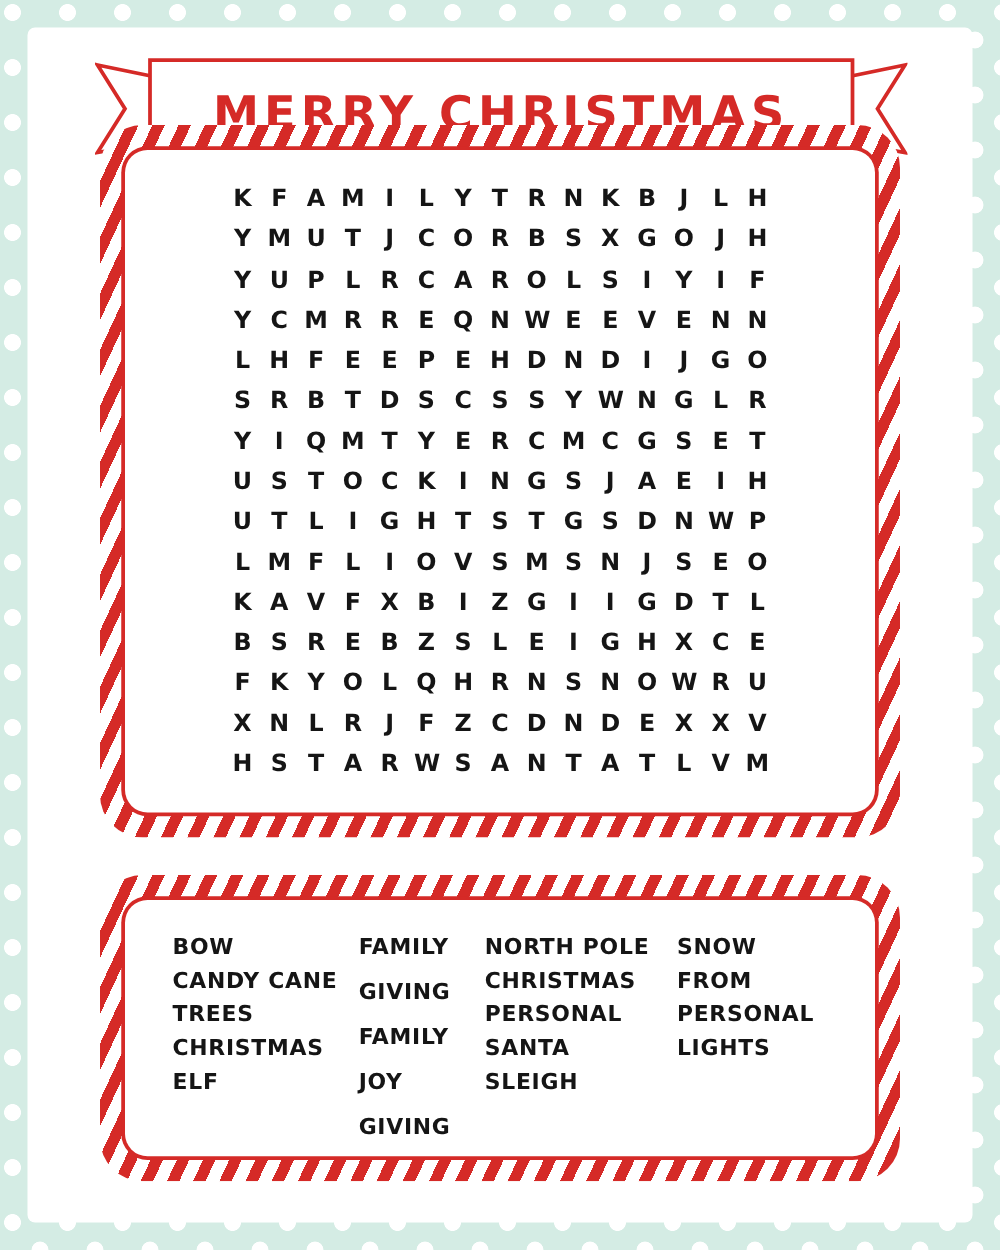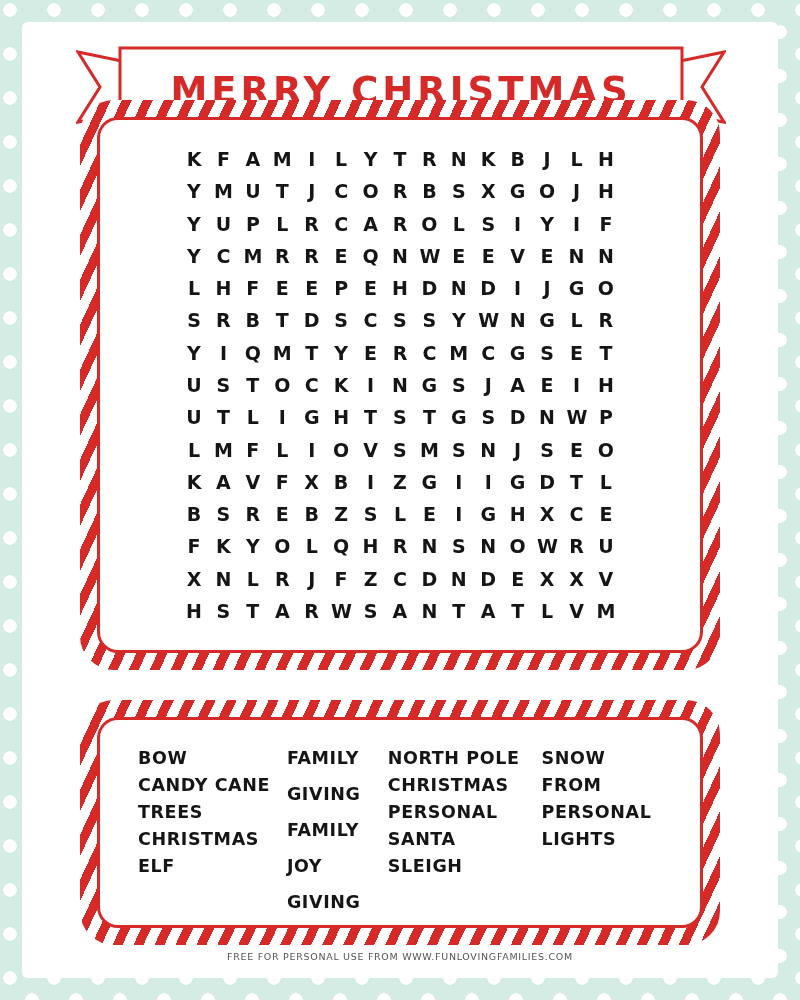--- a/index.html
+++ b/index.html
@@ -472,15 +472,14 @@
           <div class="word-col c4">
             <div class="word">SNOW</div>
             <div class="word">FROM</div>
             <div class="word">PERSONAL</div>
             <div class="word">LIGHTS</div>
           </div>
         </div>
     </div>
   </div>
 
-  <div class="footer">FREE FOR PERSONAL USE FROM WWW.FUNLOVINGFAMILIES.COM</div>
 
 </div>
 
 </body></html>

